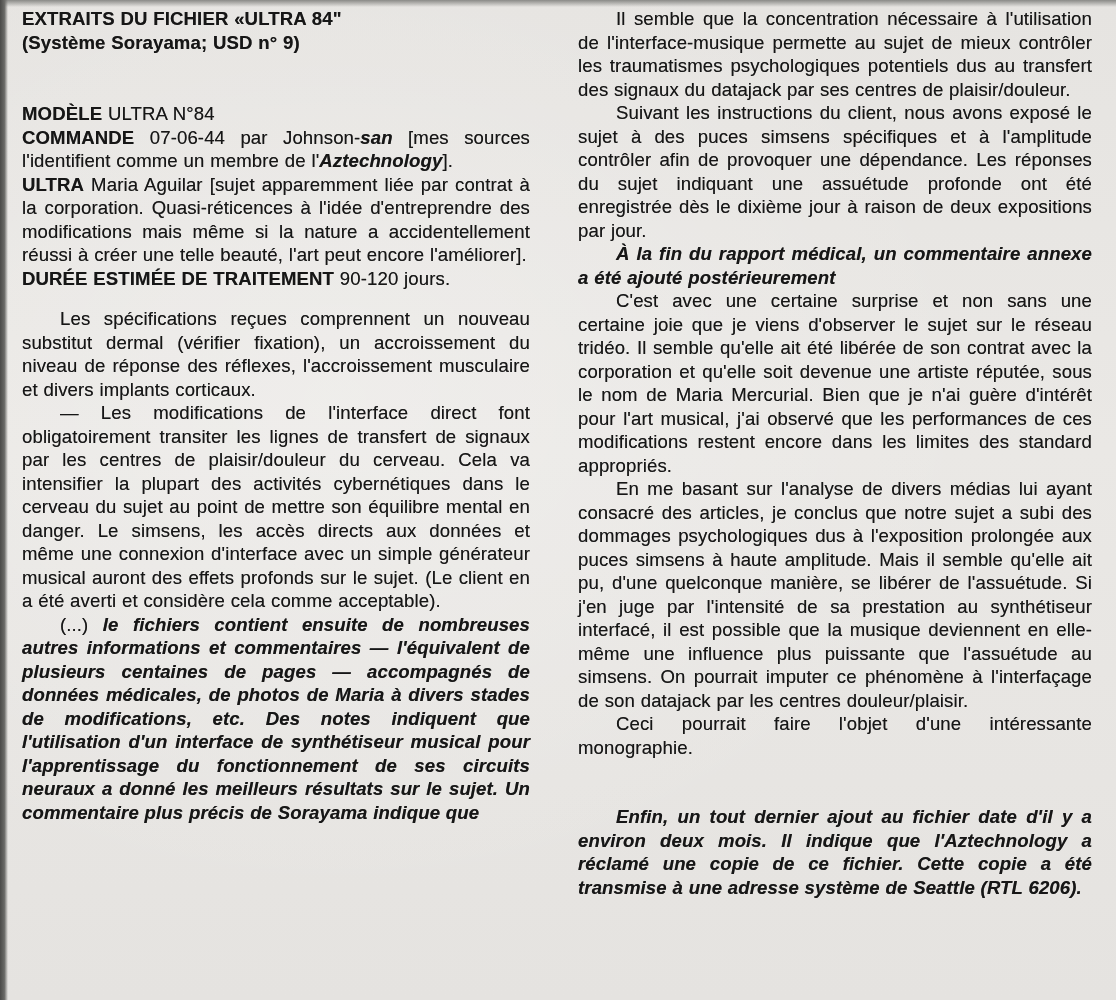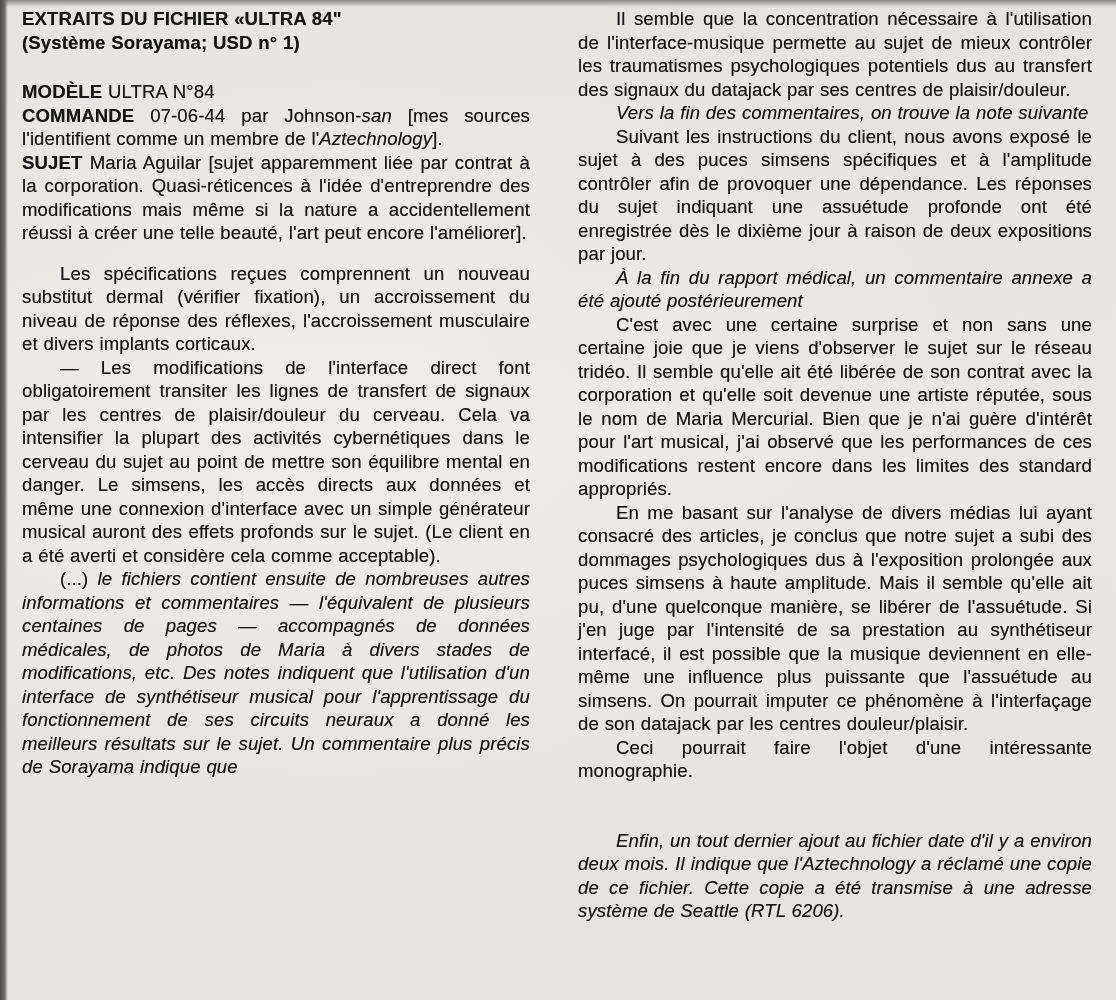--- a/index.html
+++ b/index.html
@@ -55,42 +55,42 @@
     line-height: 23.5px;
     text-align: justify;
     letter-spacing: 0.1px;
     word-spacing: 0.5px;
     text-shadow: 0 0 0.5px rgba(20,20,20,0.55);
   }
   p.block.no-justify { text-align: left; }
   p.block.indent { text-indent: 38px; }
   span.regular { font-style: normal; font-weight: normal; }
   span.bold    { font-weight: bold; }
-  span.italic  { font-style: italic; }
+  span.italic  { font-style: italic; font-weight: bold; }
 </style>
 </head>
 <body>
 
 <div class="page">
   <div class="edge-top"></div>
   <div class="edge-left"></div>
   <div class="columns">
     <div class="column left">
         <p class="block no-justify"><span class="bold">EXTRAITS DU FICHIER «ULTRA 84"</span></p>
-        <p class="block no-justify"><span class="bold">(Système Sorayama; USD n° 1)</span></p>
-        <p class="block" style="margin-top: 26px;"><span class="bold">MODÈLE</span><span class="regular"> ULTRA N°84</span></p>
+        <p class="block no-justify"><span class="bold">(Système Sorayama; USD n° 9)</span></p>
+        <p class="block" style="margin-top: 48px;"><span class="bold">MODÈLE</span><span class="regular"> ULTRA N°84</span></p>
         <p class="block"><span class="bold">COMMANDE</span><span class="regular"> 07-06-44 par Johnson-</span><span class="italic">san</span><span class="regular"> [mes sources l'identifient comme un membre de l'</span><span class="italic">Aztechnology</span><span class="regular">].</span></p>
-        <p class="block"><span class="bold">SUJET</span><span class="regular"> Maria Aguilar [sujet apparemment liée par contrat à la corporation. Quasi-réticences à l'idée d'entreprendre des modifications mais même si la nature a accidentellement réussi à créer une telle beauté, l'art peut encore l'améliorer].</span></p>
+        <p class="block"><span class="bold">ULTRA</span><span class="regular"> Maria Aguilar [sujet apparemment liée par contrat à la corporation. Quasi-réticences à l'idée d'entreprendre des modifications mais même si la nature a accidentellement réussi à créer une telle beauté, l'art peut encore l'améliorer].</span></p>
+        <p class="block"><span class="bold">DURÉE ESTIMÉE DE TRAITEMENT</span><span class="regular"> 90-120 jours.</span></p>
         <p class="block indent" style="margin-top: 17px;"><span class="regular">Les spécifications reçues comprennent un nouveau substitut dermal (vérifier fixation), un accroissement du niveau de réponse des réflexes, l'accroissement musculaire et divers implants corticaux.</span></p>
         <p class="block indent"><span class="regular">— Les modifications de l'interface direct font obligatoirement transiter les lignes de transfert de signaux par les centres de plaisir/douleur du cerveau. Cela va intensifier la plupart des activités cybernétiques dans le cerveau du sujet au point de mettre son équilibre mental en danger. Le simsens, les accès directs aux données et même une connexion d'interface avec un simple générateur musical auront des effets profonds sur le sujet. (Le client en a été averti et considère cela comme acceptable).</span></p>
         <p class="block indent"><span class="regular">(...) </span><span class="italic">le fichiers contient ensuite de nombreuses autres informations et commentaires — l'équivalent de plusieurs centaines de pages — accompagnés de données médicales, de photos de Maria à divers stades de modifications, etc. Des notes indiquent que l'utilisation d'un interface de synthétiseur musical pour l'apprentissage du fonctionnement de ses circuits neuraux a donné les meilleurs résultats sur le sujet. Un commentaire plus précis de Sorayama indique que</span></p>
       </div>
     <div class="column right">
         <p class="block indent"><span class="regular">Il semble que la concentration nécessaire à l'utilisation de l'interface-musique permette au sujet de mieux contrôler les traumatismes psychologiques potentiels dus au transfert des signaux du datajack par ses centres de plaisir/douleur.</span></p>
-        <p class="block indent"><span class="italic">Vers la fin des commentaires, on trouve la note suivante</span></p>
         <p class="block indent"><span class="regular">Suivant les instructions du client, nous avons exposé le sujet à des puces simsens spécifiques et à l'amplitude contrôler afin de provoquer une dépendance. Les réponses du sujet indiquant une assuétude profonde ont été enregistrée dès le dixième jour à raison de deux expositions par jour.</span></p>
         <p class="block indent"><span class="italic">À la fin du rapport médical, un commentaire annexe a été ajouté postérieurement</span></p>
         <p class="block indent"><span class="regular">C'est avec une certaine surprise et non sans une certaine joie que je viens d'observer le sujet sur le réseau tridéo. Il semble qu'elle ait été libérée de son contrat avec la corporation et qu'elle soit devenue une artiste réputée, sous le nom de Maria Mercurial. Bien que je n'ai guère d'intérêt pour l'art musical, j'ai observé que les performances de ces modifications restent encore dans les limites des standard appropriés.</span></p>
         <p class="block indent"><span class="regular">En me basant sur l'analyse de divers médias lui ayant consacré des articles, je conclus que notre sujet a subi des dommages psychologiques dus à l'exposition prolongée aux puces simsens à haute amplitude. Mais il semble qu'elle ait pu, d'une quelconque manière, se libérer de l'assuétude. Si j'en juge par l'intensité de sa prestation au synthétiseur interfacé, il est possible que la musique deviennent en elle-même une influence plus puissante que l'assuétude au simsens. On pourrait imputer ce phénomène à l'interfaçage de son datajack par les centres douleur/plaisir.</span></p>
         <p class="block indent"><span class="regular">Ceci pourrait faire l'objet d'une intéressante monographie.</span></p>
         <p class="block indent" style="margin-top: 46px;"><span class="italic">Enfin, un tout dernier ajout au fichier date d'il y a environ deux mois. Il indique que l'Aztechnology a réclamé une copie de ce fichier. Cette copie a été transmise à une adresse système de Seattle (RTL 6206).</span></p>
       </div>
   </div>
 </div>
 

